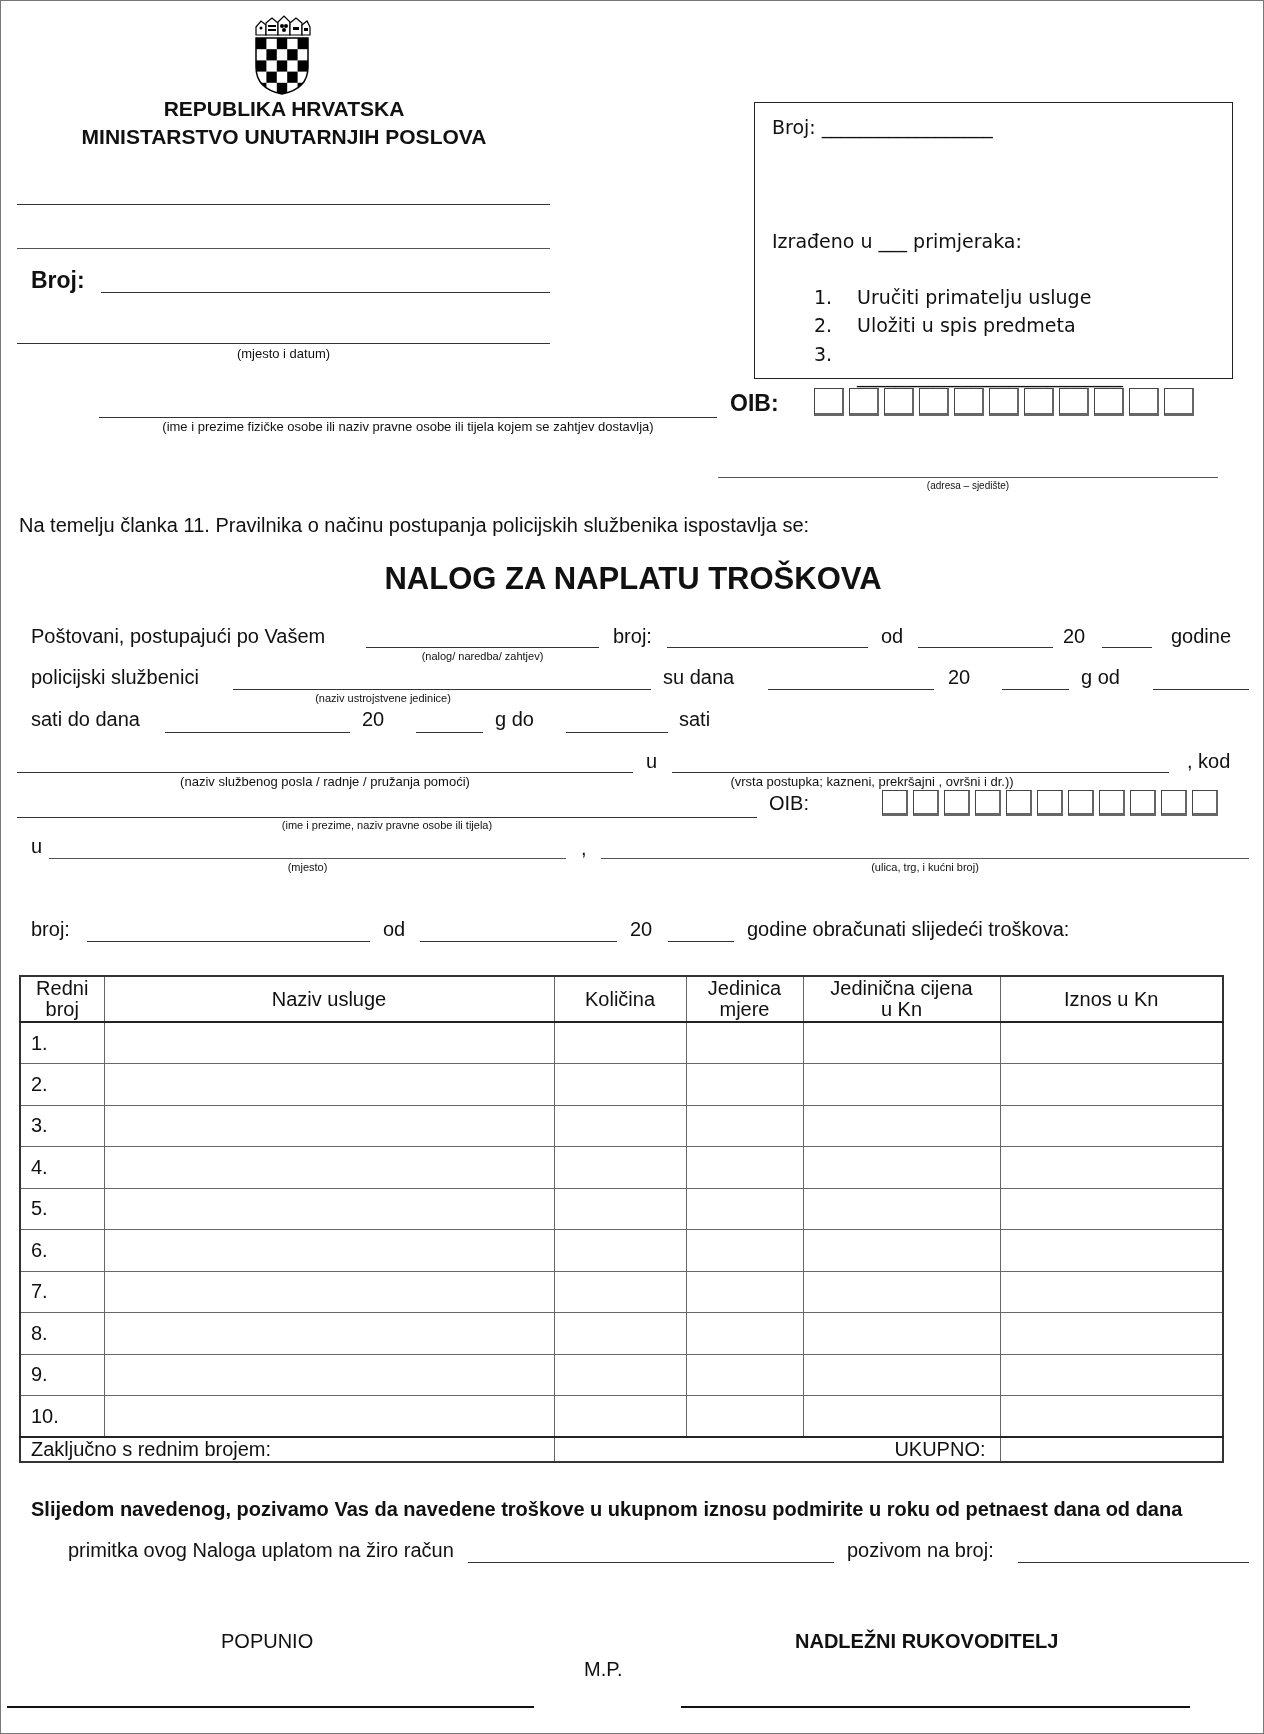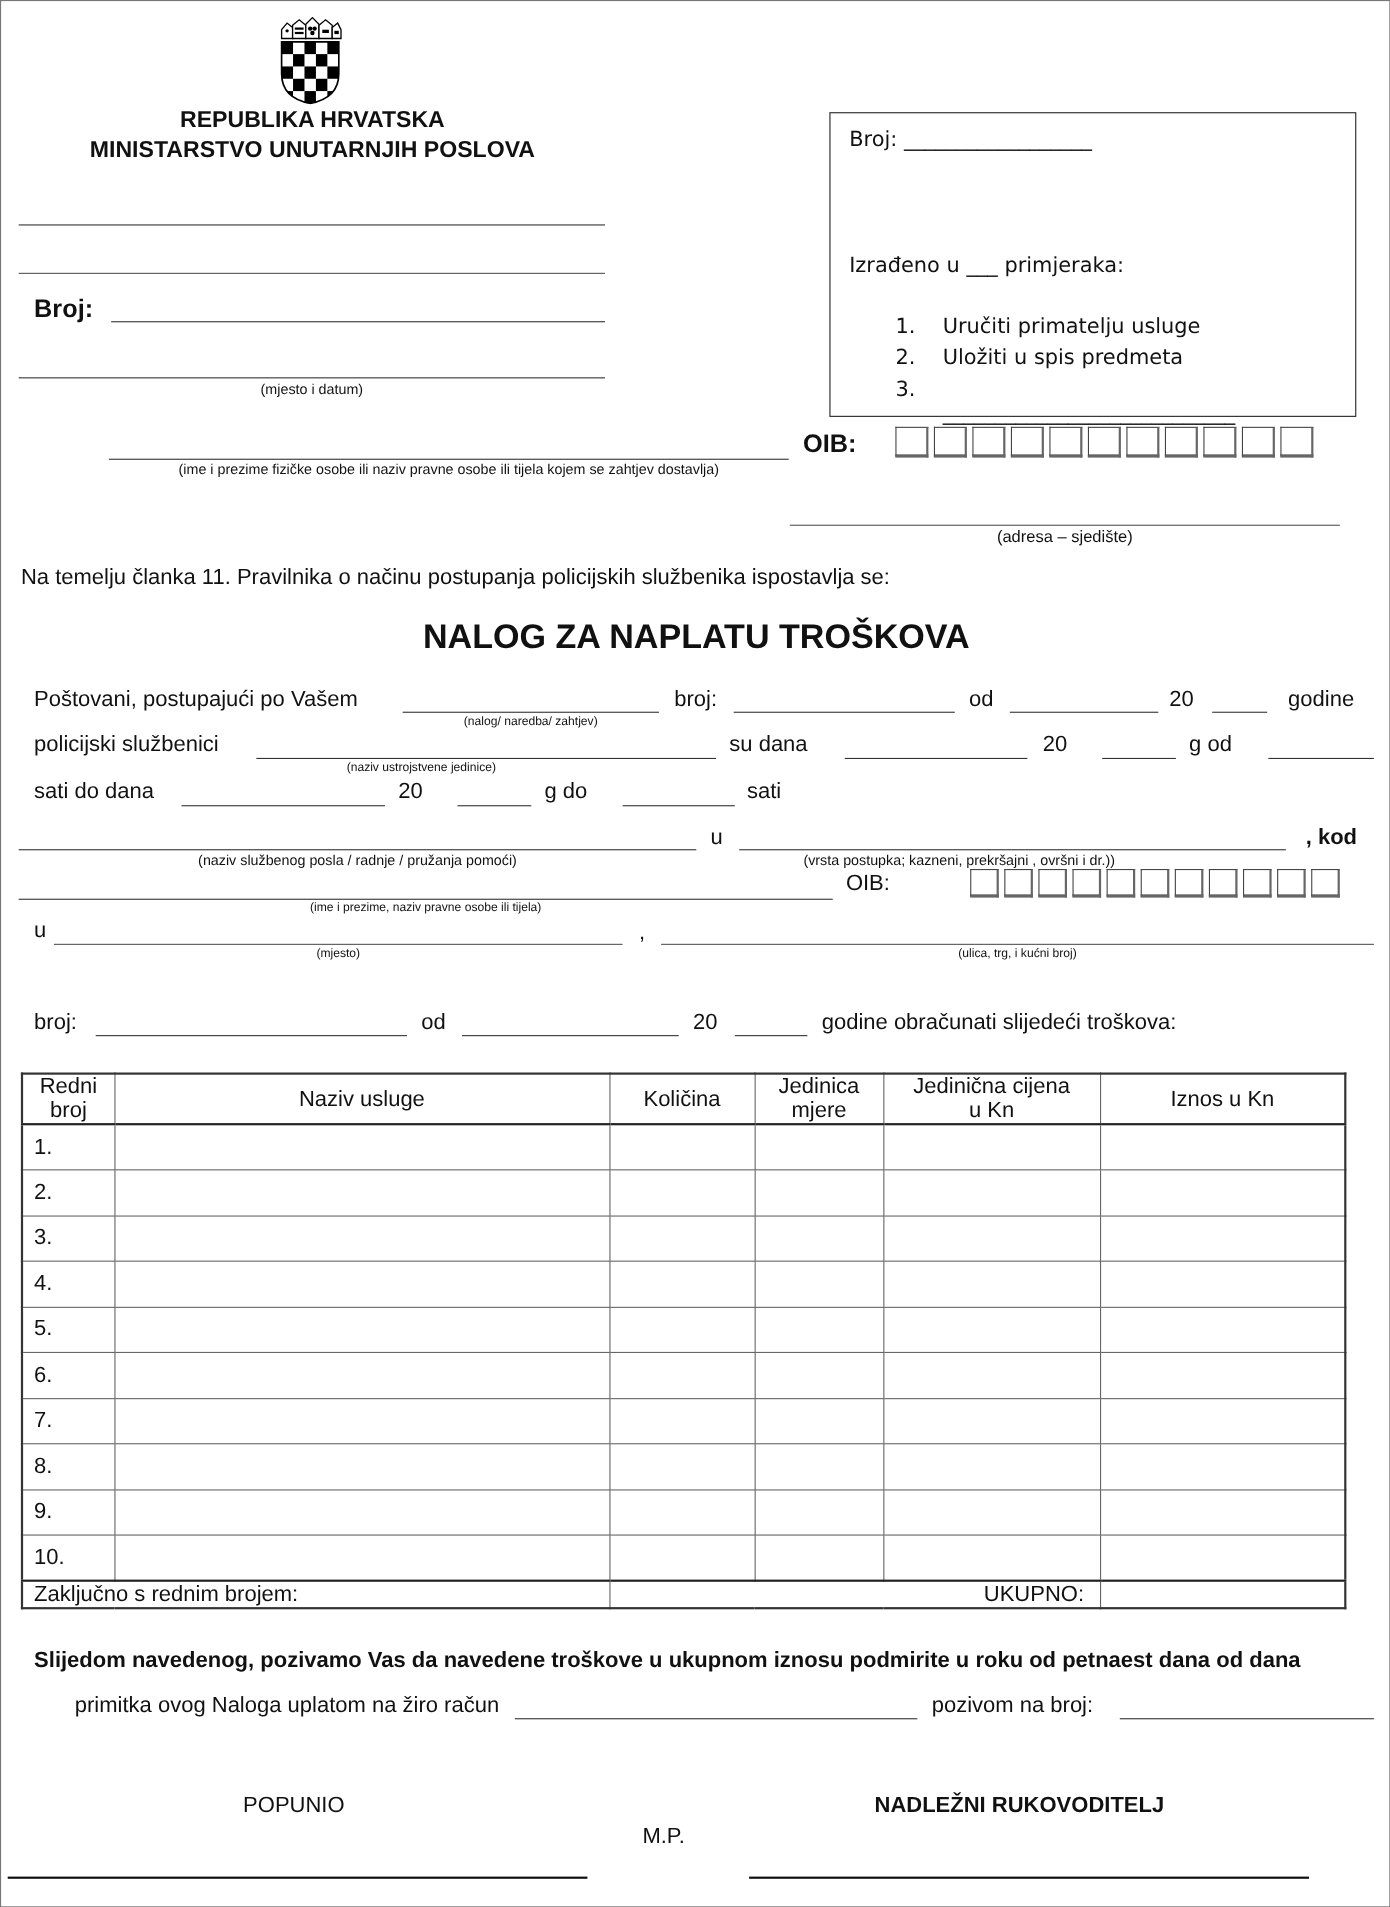--- a/index.html
+++ b/index.html
@@ -113,21 +113,21 @@
     <div class="oib-box"></div>
     <div class="oib-box"></div>
     <div class="oib-box"></div>
     <div class="oib-box"></div>
     <div class="oib-box"></div>
     <div class="oib-box"></div>
     <div class="oib-box"></div>
     <div class="oib-box"></div>
   </div>
   <div class="line thin" style="left:717px;width:500px;top:476px;"></div>
-  <div class="cap" style="left:717px;width:500px;top:479px;font-size:15px;">(adresa – sjedište)</div>
+  <div class="cap" style="left:717px;width:500px;top:479px;font-size:10px;">(adresa – sjedište)</div>
 
   <div class="abs t20" style="left:18px;top:513px;">Na temelju članka  11. Pravilnika o načinu postupanja policijskih službenika ispostavlja se:</div>
 
   <div class="abs bold" style="left:0;width:1264px;top:560px;text-align:center;font-size:31px;">NALOG ZA NAPLATU TROŠKOVA</div>
 
   <div class="abs t20" style="left:30px;top:624px;">Poštovani, postupajući po Vašem</div>
   <div class="line" style="left:365px;width:233px;top:646px;"></div>
   <div class="cap cap-s" style="left:365px;width:233px;top:649px;">(nalog/ naredba/ zahtjev)</div>
   <div class="abs t20" style="left:612px;top:624px;">broj:</div>
   <div class="line" style="left:666px;width:201px;top:646px;"></div>
@@ -153,21 +153,21 @@
   <div class="line" style="left:415px;width:67px;top:731px;"></div>
   <div class="abs t20" style="left:494px;top:707px;">g do</div>
   <div class="line" style="left:565px;width:102px;top:731px;"></div>
   <div class="abs t20" style="left:678px;top:707px;">sati</div>
 
   <div class="line" style="left:16px;width:616px;top:771px;"></div>
   <div class="cap" style="left:16px;width:616px;top:773px;font-size:13px;">(naziv službenog posla / radnje / pružanja pomoći)</div>
   <div class="abs t20" style="left:645px;top:749px;">u</div>
   <div class="line" style="left:671px;width:497px;top:771px;"></div>
   <div class="cap" style="left:671px;width:400px;top:773px;font-size:13px;">(vrsta postupka; kazneni, prekršajni , ovršni i dr.))</div>
-  <div class="abs t20" style="left:1186px;top:749px;font-weight:bold;">, kod</div>
+  <div class="abs t20" style="left:1186px;top:749px;">, kod</div>
 
   <div class="line" style="left:16px;width:740px;top:816px;"></div>
   <div class="cap cap-s" style="left:16px;width:740px;top:818px;">(ime i prezime, naziv pravne osobe ili tijela)</div>
   <div class="abs t20" style="left:768px;top:791px;">OIB:</div>
   <div class="oib-boxes" style="left:881px;top:789px;gap:5px;">
     <div class="oib-box small"></div>
     <div class="oib-box small"></div>
     <div class="oib-box small"></div>
     <div class="oib-box small"></div>
     <div class="oib-box small"></div>

